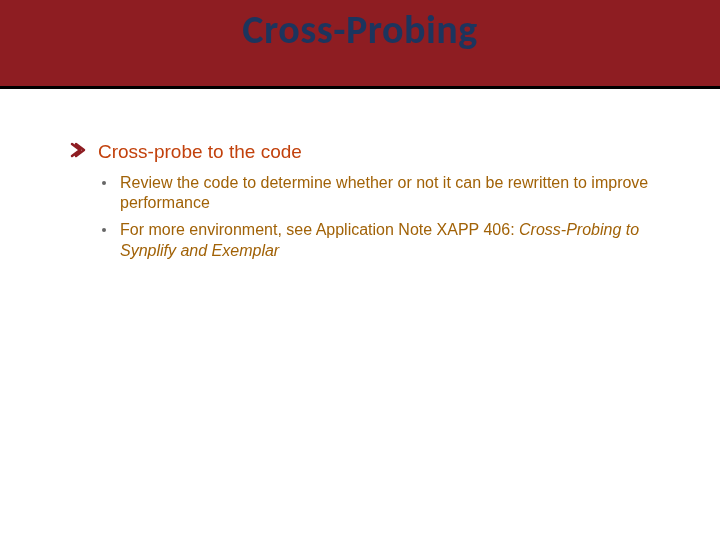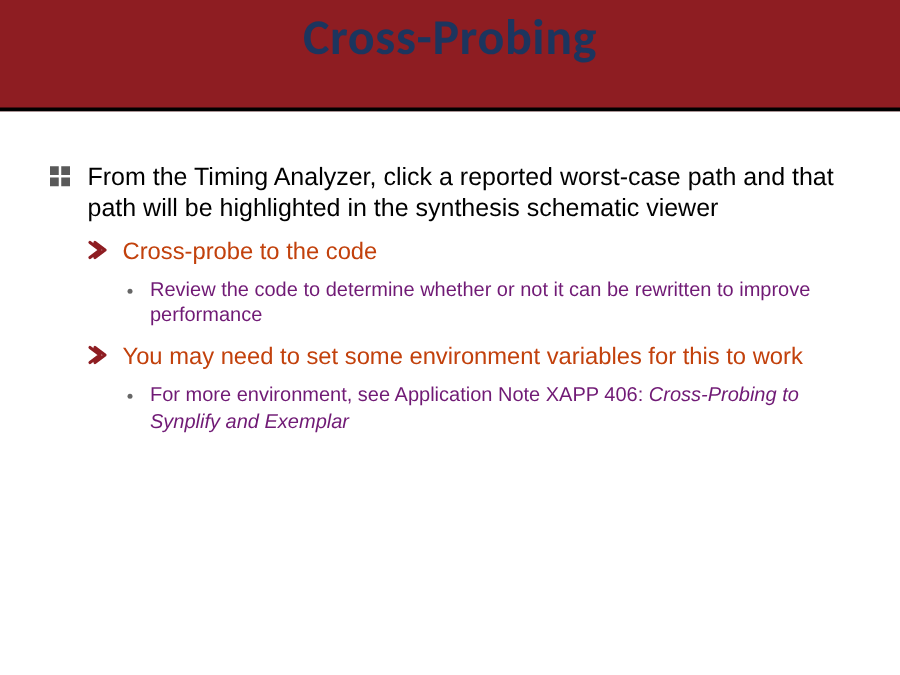--- a/index.html
+++ b/index.html
@@ -84,21 +84,21 @@
     left: 0;
     top: 2px;
     width: 16px;
     height: 16px;
   }
   .chev svg { display: block; }
   .lvl3 {
     position: relative;
     font-size: 16px;
     line-height: 1.3;
-    color: #701a75;
+    color: #a16207;
     padding-left: 18px;
     margin: 6px 0 6px 62px;
   }
   .dot {
     position: absolute;
     left: 0;
     top: 8px;
     width: 4px;
     height: 4px;
     border-radius: 50%;
@@ -109,52 +109,35 @@
 </head>
 <body>
 
 <div class="slide">
 
   <div class="title-band"></div>
   <div class="title-text">Cross-Probing</div>
 
   <div class="content">
 
-    <div class="lvl1">
-      <span class="bullet-sq">
-        <span class="s1"></span>
-          <span class="s2"></span>
-          <span class="s3"></span>
-          <span class="s4"></span>
-      </span>
-      <span>From the Timing Analyzer, click a reported worst-case path and that path will be highlighted in the synthesis schematic viewer</span>
-    </div>
 
     <div class="lvl2">
       <span class="chev">
         <svg width="16" height="16" viewBox="0 0 16 16">
           <path d="M2 2 L10 8 L2 14 M6 2 L14 8 L6 14" fill="none" stroke="#8e1d22" stroke-width="2.5" stroke-linecap="round" stroke-linejoin="round"></path>
         </svg>
       </span>
       <span>Cross-probe to the code</span>
     </div>
 
     <div class="lvl3">
       <span class="dot"></span>
       <span>Review the code to determine whether or not it can be rewritten to improve performance</span>
     </div>
 
-    <div class="lvl2">
-      <span class="chev">
-        <svg width="16" height="16" viewBox="0 0 16 16">
-          <path d="M2 2 L10 8 L2 14 M6 2 L14 8 L6 14" fill="none" stroke="#8e1d22" stroke-width="2.5" stroke-linecap="round" stroke-linejoin="round"></path>
-        </svg>
-      </span>
-      <span>You may need to set some environment variables for this to work</span>
-    </div>
 
     <div class="lvl3">
       <span class="dot"></span>
       <span>For more environment, see Application Note XAPP 406: </span><span class="italic">Cross-Probing to Synplify and Exemplar</span>
     </div>
 
   </div>
 </div>
 
 </body></html>

